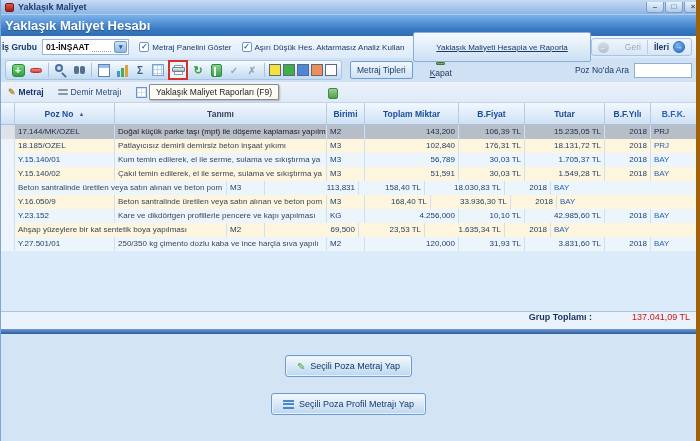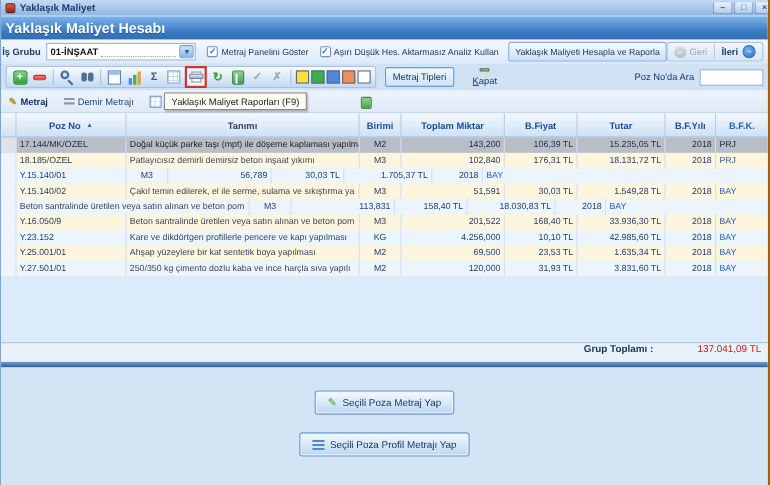--- a/index.html
+++ b/index.html
@@ -1,19 +1,19 @@
 <!DOCTYPE html>
 <html><head>
 <meta charset="utf-8">
 <style>
   * { margin:0; padding:0; box-sizing:border-box; }
   html,body { background:#eef3f9; }
   .page { position:relative; width:700px; height:441px; overflow:hidden;
           font-family:"Liberation Sans", sans-serif; background:#d3e4f4;
-          border-left:1px solid #7ea6d2; border-right:2px solid #a16207; }
+          border-left:1px solid #7ea6d2; border-right:4px solid #a16207; }
 
   
   .titlebar { height:14px; background:linear-gradient(#c6dbf3,#8fb5e3);
               display:flex; align-items:center; padding:0 2px; font-size:9px;
               font-weight:bold; color:#1e3c6e; }
   .app-icon { width:9px; height:9px; background:linear-gradient(#e05a4a,#9e1f16);
               border:1px solid #7e150e; border-radius:2px; margin:0 4px 0 2px; }
   .winbtns { margin-left:auto; display:flex; margin-right:-8px; }
   .wbtn { width:18px; height:11px; display:flex; align-items:center; justify-content:center;
           font-size:8px; color:#35567e; background:linear-gradient(#eaf3fc,#aecbea);
@@ -34,26 +34,26 @@
            padding:0 1px 0 3px; margin-left:5px; }
   .combo-fill { flex:1; border-bottom:1px dotted #999; height:9px; margin:0 3px; }
   .combo-btn { width:13px; height:12px; background:linear-gradient(#cfe3f8,#8fb7e4);
                border:1px solid #6f9cce; border-radius:2px; font-size:7px; color:#2a5a96;
                display:flex; align-items:center; justify-content:center; }
   .checkbox { display:flex; align-items:center; font-size:8px; color:#1c3a66;
               margin-left:10px; white-space:nowrap; }
   .cb-box { width:10px; height:10px; background:#fff; border:1px solid #6f94c0; border-radius:2px;
             display:flex; align-items:center; justify-content:center; font-size:8px; line-height:8px;
             color:#2f6cc4; font-weight:bold; margin-right:3px; }
-  .btn-calc { margin-left:9px; height:18px; padding:0 5px; white-space:nowrap;
+  .btn-calc { margin-left:9px; height:30px; padding:0 22px; white-space:nowrap;
               background:linear-gradient(#f5fafe,#cde0f4); border:1px solid #8aadd6; border-radius:2px;
-              font-size:8px; color:#1c3a66; display:flex; align-items:center; }
+              font-size:8px; color:#1c3a66; display:flex; align-items:center;text-decoration:underline; }
   .navgroup { margin-left:auto; margin-right:1px; height:18px; display:flex; align-items:center;
               background:linear-gradient(#f0f6fc,#d6e6f6); border:1px solid #a9c3e0; border-radius:3px; }
-  .nav-geri { padding:0 6px; display:flex; gap:3px; align-items:center; font-size:8.5px; color:#9aa7b8; }
+  .nav-geri { padding:0 6px; display:flex; gap:16px; align-items:center; font-size:8.5px; color:#9aa7b8; }
   .geri-circle { width:11px; height:11px; border-radius:50%; background:linear-gradient(#d8dee6,#b4bec9);
                  color:#fff; font-size:7px; line-height:11px; text-align:center; }
   .nav-sep { width:1px; height:14px; background:#b9cee6; }
   .nav-ileri { padding:0 6px; display:flex; gap:4px; align-items:center; font-size:8.5px;
                font-weight:bold; color:#1c3a66; }
   .ileri-circle { width:12px; height:12px; border-radius:50%; border:1px solid #2a6ab8;
                   background:radial-gradient(circle at 35% 30%, #7ab2ee, #2f6fc4);
                   color:#fff; font-size:7px; line-height:10px; text-align:center; }
 
   
@@ -134,21 +134,21 @@
   .thead { display:flex; height:22px; background:linear-gradient(#f2f8fe,#cde0f4); }
   .th { display:flex; align-items:center; justify-content:center; font-size:8.5px; font-weight:bold;
         color:#1a4e9b; border-right:1px solid #b6cce6; border-bottom:1px solid #aac2de; white-space:nowrap; }
   .sort { font-size:6px; color:#3a5f92; margin-left:5px; }
   .tr { display:flex; height:14px; }
   .td { height:14px; line-height:13px; font-size:8px; color:#23406e; padding:0 3px;
         border-right:1px solid #cfe0f2; overflow:hidden; white-space:nowrap; }
   .c-ind   { width:14px; }
   .c-poz   { width:100px; }
   .c-tanim { width:212px; color:#38455e; }
-  .c-birim { width:38px; text-align:center; }
+  .c-birim { width:38px; text-align:left; }
   .c-mik   { width:94px; text-align:right; }
   .c-bf    { width:66px; text-align:right; }
   .c-tut   { width:80px; text-align:right; }
   .c-yil   { width:46px; text-align:right; }
   .c-bfk   { flex:1; color:#2a62b8; border-right:none; }
   .tr .c-ind { background:#eef4fb; }
   .sel   { background:#b7bec8; }
   .sel .td { color:#1c2b42; }
   .sel .c-tanim { color:#222; }
   .sel .c-bfk { color:#1c2b42; }
@@ -356,20 +356,21 @@
       <div class="td c-birim">M3</div>
       <div class="td c-mik">102,840</div>
       <div class="td c-bf">176,31 TL</div>
       <div class="td c-tut">18.131,72 TL</div>
       <div class="td c-yil">2018</div>
       <div class="td c-bfk">PRJ</div>
     </div>
     <div class="tr alt">
       <div class="td c-ind"></div>
       <div class="td c-poz">Y.15.140/01</div>
+      <div class="td c-tanim">Kum temin edilerek, el ile serme, sulama ve sıkıştırma ya</div>
       <div class="td c-birim">M3</div>
       <div class="td c-mik">56,789</div>
       <div class="td c-bf">30,03 TL</div>
       <div class="td c-tut">1.705,37 TL</div>
       <div class="td c-yil">2018</div>
       <div class="td c-bfk">BAY</div>
     </div>
     <div class="tr cream">
       <div class="td c-ind"></div>
       <div class="td c-poz">Y.15.140/02</div>
@@ -389,40 +390,38 @@
       <div class="td c-bf">158,40 TL</div>
       <div class="td c-tut">18.030,83 TL</div>
       <div class="td c-yil">2018</div>
       <div class="td c-bfk">BAY</div>
     </div>
     <div class="tr cream">
       <div class="td c-ind"></div>
       <div class="td c-poz">Y.16.050/9</div>
       <div class="td c-tanim">Beton santralinde üretilen veya satın alınan ve beton pom</div>
       <div class="td c-birim">M3</div>
-      <div class="td c-mik">201,522</div>
       <div class="td c-bf">168,40 TL</div>
       <div class="td c-tut">33.936,30 TL</div>
       <div class="td c-yil">2018</div>
       <div class="td c-bfk">BAY</div>
     </div>
     <div class="tr alt">
       <div class="td c-ind"></div>
       <div class="td c-poz">Y.23.152</div>
       <div class="td c-tanim">Kare ve dikdörtgen profillerle pencere ve kapı yapılması</div>
       <div class="td c-birim">KG</div>
       <div class="td c-mik">4.256,000</div>
       <div class="td c-bf">10,10 TL</div>
       <div class="td c-tut">42.985,60 TL</div>
       <div class="td c-yil">2018</div>
       <div class="td c-bfk">BAY</div>
     </div>
     <div class="tr cream">
       <div class="td c-ind"></div>
-      <div class="td c-poz">Y.25.001/01</div>
       <div class="td c-tanim">Ahşap yüzeylere bir kat sentetik boya yapılması</div>
       <div class="td c-birim">M2</div>
       <div class="td c-mik">69,500</div>
       <div class="td c-bf">23,53 TL</div>
       <div class="td c-tut">1.635,34 TL</div>
       <div class="td c-yil">2018</div>
       <div class="td c-bfk">BAY</div>
     </div>
     <div class="tr alt">
       <div class="td c-ind"></div>

